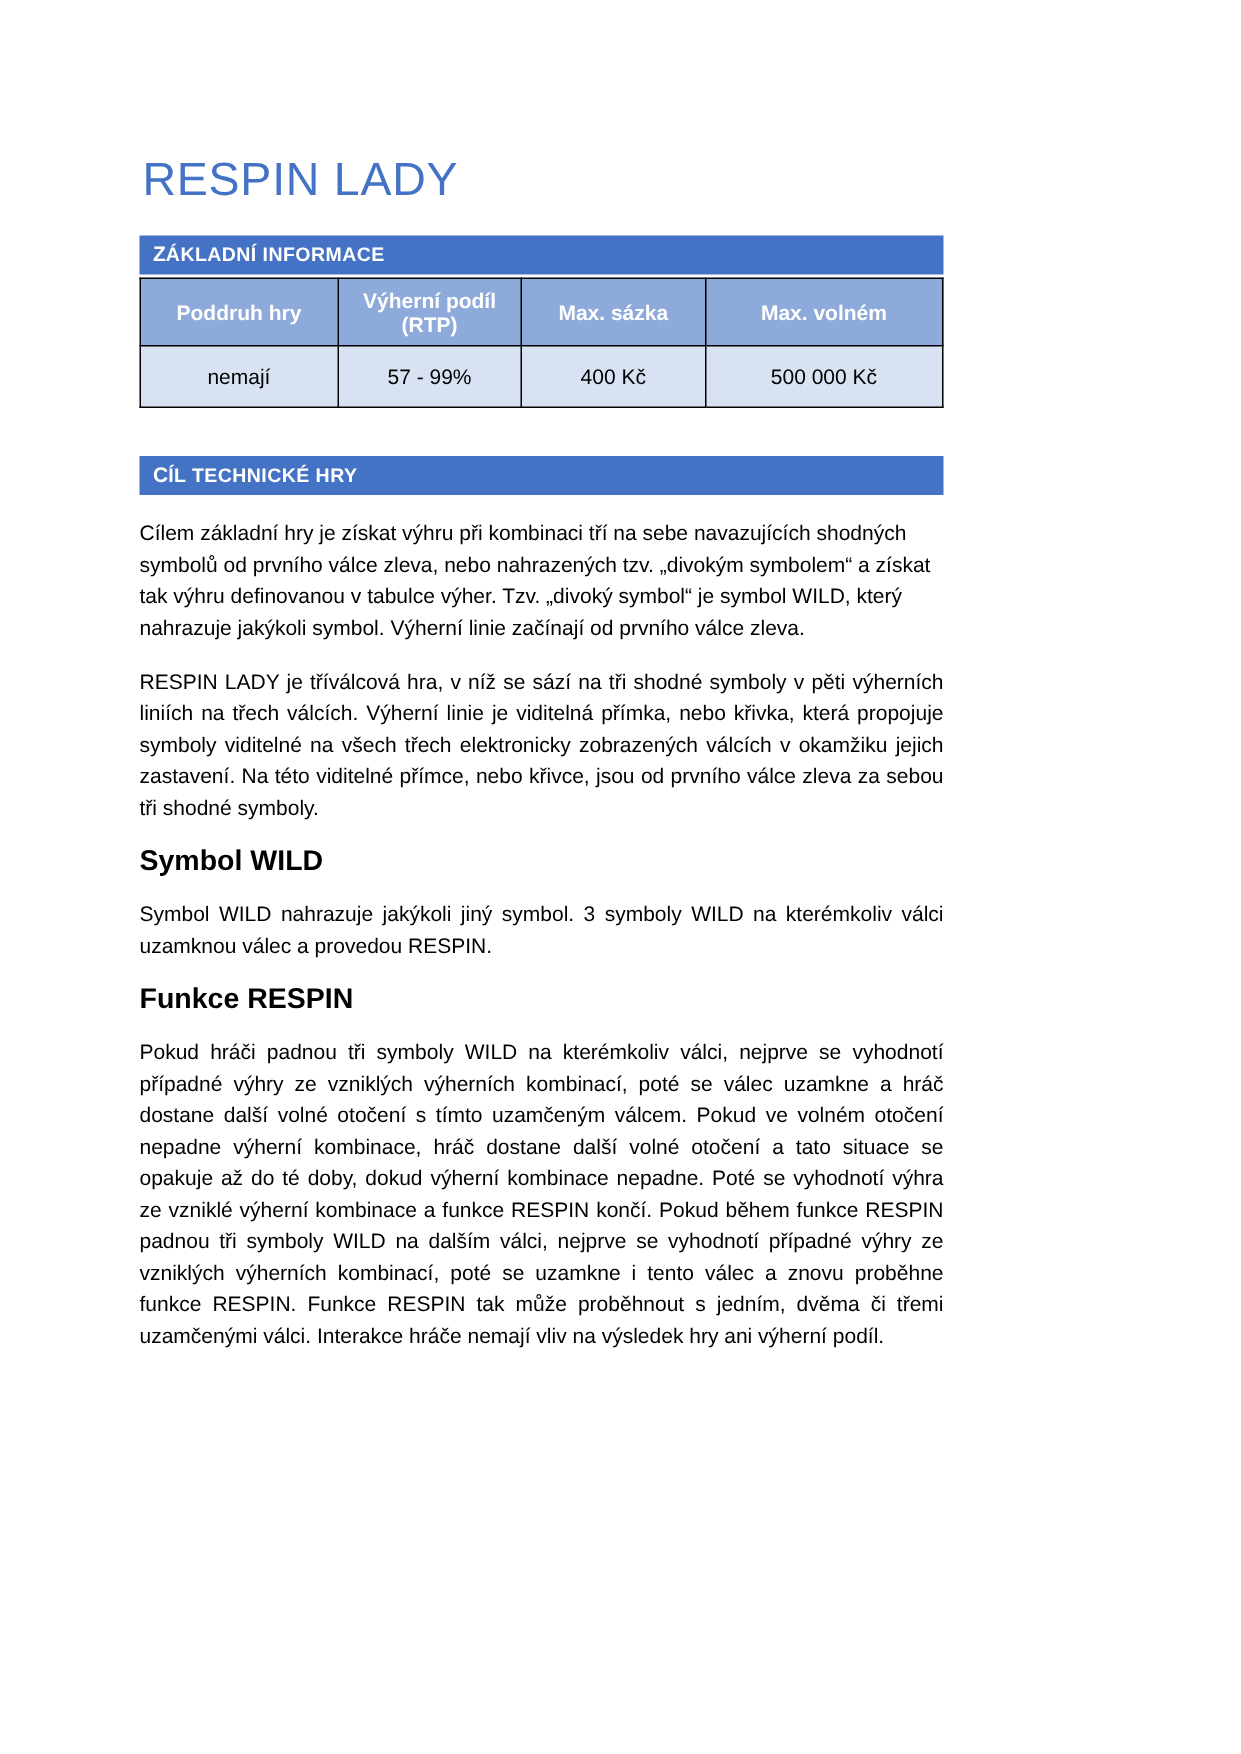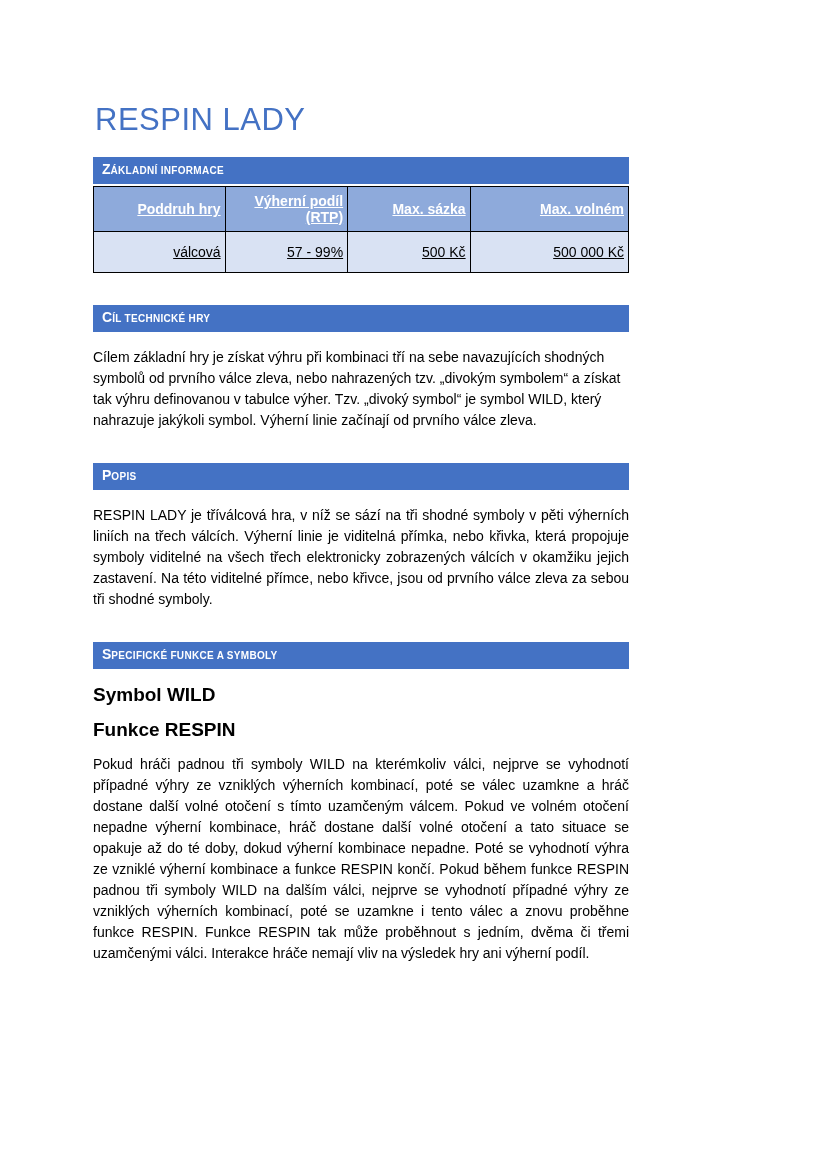--- a/index.html
+++ b/index.html
@@ -1,24 +1,24 @@
 <!DOCTYPE html>
 <html><head>
 <meta charset="utf-8">
 <style>
   html,body{margin:0;padding:0;background:#ffffff;}
   body{width:827px;height:1169px;overflow:hidden;font-family:"Liberation Sans",sans-serif;color:#000;}
   .page{box-sizing:border-box;width:721px;height:1169px;padding:100px 92px 40px 93px;background:#fff;}
   .doc-title{margin:0 0 17px 2px;font-size:31px;font-weight:400;letter-spacing:.5px;line-height:40px;color:#4472C4;}
   .section-bar{background:#4472C4;color:#fff;font-weight:bold;padding:4px 9px 5px 9px;line-height:16px;}
   .section-bar .bar-lead{font-size:14px;}
-  .section-bar .bar-rest{font-size:10px;letter-spacing:.3px;text-align:right;}
+  .section-bar .bar-rest{font-size:13px;letter-spacing:.3px;text-align:right;}
   .bar-gap{margin-top:32px;}
   table.info-table{width:100%;border-collapse:collapse;margin-top:2px;table-layout:fixed;}
-  table.info-table th,table.info-table td{border:1px solid #000;text-align:right;vertical-align:middle;font-size:14px;padding:0 4px;text-decoration:underline;}
+  table.info-table th,table.info-table td{border:1px solid #000;text-align:center;vertical-align:middle;font-size:14px;padding:0 4px;}
   table.info-table th{background:#8EAADB;color:#fff;font-weight:bold;height:44px;}
   table.info-table td{background:#D9E2F3;color:#000;height:40px;}
   .para{font-size:14px;line-height:21px;margin:15px 0 0 0;}
   .para.just{text-align:justify;}
   .sub-heading{font-size:19px;font-weight:bold;margin:17px 0 0 0;line-height:18px;}
 </style>
 </head>
 <body>
 
 <div class="page">
@@ -38,40 +38,35 @@
     <thead>
       <tr>
         <th>Poddruh hry</th>
         <th>Výherní podíl (RTP)</th>
         <th>Max. sázka</th>
         <th>Max. volném</th>
       </tr>
     </thead>
     <tbody>
       <tr>
-        <td>válcová</td>
+        <td>nemají</td>
         <td>57 - 99%</td>
-        <td>500 Kč</td>
+        <td>400 Kč</td>
         <td>500 000 Kč</td>
       </tr>
     </tbody>
   </table>
 
   <div class="section-bar bar-gap">
     <span class="bar-lead">C</span><span class="bar-rest">ÍL TECHNICKÉ HRY</span>
   </div>
   <p class="para">Cílem základní hry je získat výhru při kombinaci tří na sebe navazujících shodných symbolů od prvního válce zleva, nebo nahrazených tzv. „divokým symbolem“ a získat tak výhru definovanou v tabulce výher. Tzv. „divoký symbol“ je symbol WILD, který nahrazuje jakýkoli symbol. Výherní linie začínají od prvního válce zleva.</p>
 
-  <div class="section-bar bar-gap">
-    <span class="bar-lead">P</span><span class="bar-rest">OPIS</span>
-  </div>
   <p class="para just">RESPIN LADY je tříválcová hra, v níž se sází na tři shodné symboly v pěti výherních liniích na třech válcích. Výherní linie je viditelná přímka, nebo křivka, která propojuje symboly viditelné na všech třech elektronicky zobrazených válcích v okamžiku jejich zastavení. Na této viditelné přímce, nebo křivce, jsou od prvního válce zleva za sebou tři shodné symboly.</p>
 
-  <div class="section-bar bar-gap">
-    <span class="bar-lead">S</span><span class="bar-rest">PECIFICKÉ FUNKCE A SYMBOLY</span>
-  </div>
 
   <h3 class="sub-heading">Symbol WILD</h3>
+  <p class="para just">Symbol WILD nahrazuje jakýkoli jiný symbol. 3 symboly WILD na kterémkoliv válci uzamknou válec a provedou RESPIN.</p>
 
   <h3 class="sub-heading">Funkce RESPIN</h3>
   <p class="para just">Pokud hráči padnou tři symboly WILD na kterémkoliv válci, nejprve se vyhodnotí případné výhry ze vzniklých výherních kombinací, poté se válec uzamkne a hráč dostane další volné otočení s tímto uzamčeným válcem. Pokud ve volném otočení nepadne výherní kombinace, hráč dostane další volné otočení a tato situace se opakuje až do té doby, dokud výherní kombinace nepadne. Poté se vyhodnotí výhra ze vzniklé výherní kombinace a funkce RESPIN končí. Pokud během funkce RESPIN padnou tři symboly WILD na dalším válci, nejprve se vyhodnotí případné výhry ze vzniklých výherních kombinací, poté se uzamkne i tento válec a znovu proběhne funkce RESPIN. Funkce RESPIN tak může proběhnout s jedním, dvěma či třemi uzamčenými válci. Interakce hráče nemají vliv na výsledek hry ani výherní podíl.</p>
 
 </div>
 
 </body></html>

